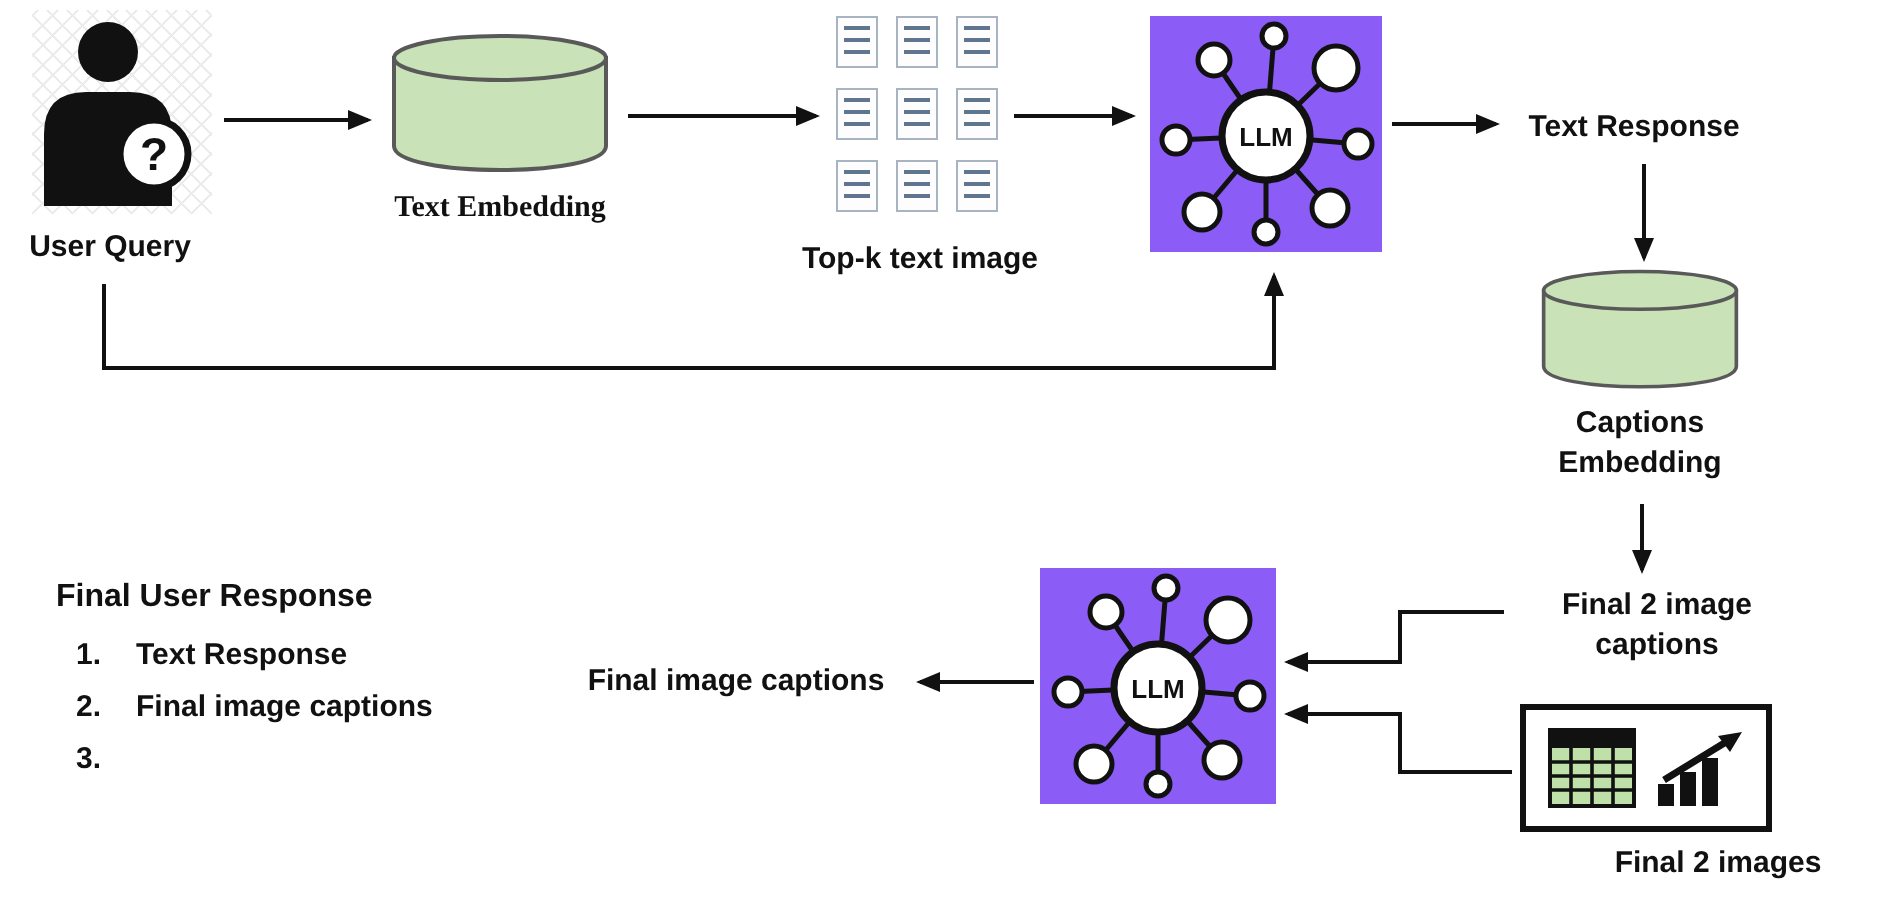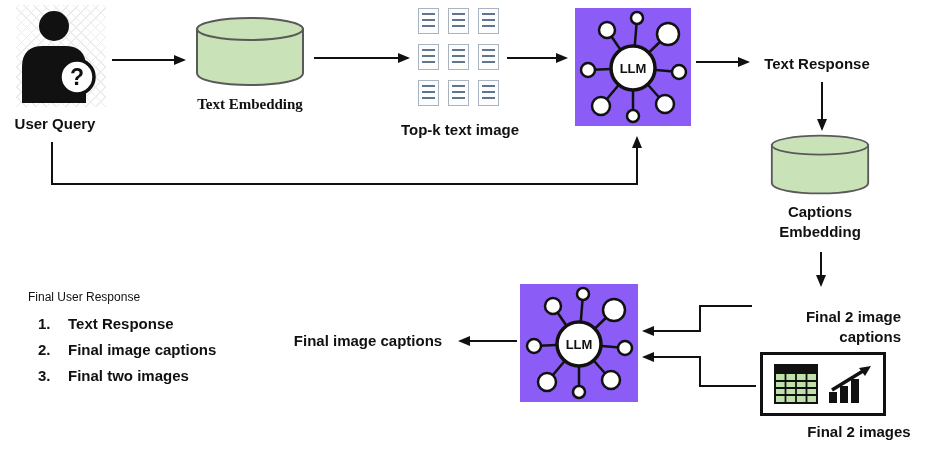--- a/index.html
+++ b/index.html
@@ -34,21 +34,21 @@
     background:repeating-linear-gradient(to bottom, #5f7590 0 2px, transparent 2px 6px);
   }
   .llm-panel { position:absolute; background:#8b5cf6; }
   .images-box {
     position:absolute; left:760px; top:352px; width:126px; height:64px;
     border:3px solid #111; background:#fff; box-sizing:border-box;
     display:flex; align-items:center; justify-content:center; gap:8px;
   }
   
   .fur { position:absolute; left:28px; top:290px; width:240px; color:#111; }
-  .fur-title { font-weight:normal; font-size:12px; margin-bottom:7px; }
+  .fur-title { font-weight:bold; font-size:16px; margin-bottom:7px; }
   .fur-row { display:flex; font-weight:bold; font-size:15px; line-height:26px; }
   .fur-num { width:30px; padding-left:10px; box-sizing:content-box; }
   svg { display:block; }
 </style>
 </head>
 <body>
 
 <div class="canvas">
 
   <svg class="abs" style="left:0;top:0" width="940" height="458" viewBox="0 0 940 458">
@@ -129,21 +129,21 @@
 
   <svg class="abs" style="left:770px; top:134px" width="100" height="62" viewBox="0 0 110 72" preserveAspectRatio="none">
     <path d="M2 13 L2 57 C2 73 108 73 108 57 L108 13 Z" fill="#c9e2b8" stroke="#595959" stroke-width="2"></path>
     <ellipse cx="55" cy="13" rx="53" ry="11" fill="#c9e2b8" stroke="#595959" stroke-width="2"></ellipse>
   </svg>
   <div class="label multiline" style="left:760px; top:202px; width:120px;">
     <div>Captions</div>
     <div>Embedding</div>
   </div>
 
-  <div class="label multiline" style="left:756px; top:307px; width:145px;text-align:right;">
+  <div class="label multiline" style="left:756px; top:293px; width:145px;">
     <div>Final 2 image</div>
     <div>captions</div>
   </div>
 
   <div class="llm-panel" style="left:520px; top:284px; width:118px; height:118px;">
     <svg width="118" height="118" viewBox="0 0 116 118">
       <g stroke="#111" stroke-width="2.5">
         <line x1="58" y1="60" x2="32" y2="22"></line>
         <line x1="58" y1="60" x2="62" y2="10"></line>
         <line x1="58" y1="60" x2="93" y2="26"></line>
@@ -199,17 +199,16 @@
     <div class="fur-row">
       <span class="fur-num">1.</span>
       <span class="fur-text">Text Response</span>
     </div>
     <div class="fur-row">
       <span class="fur-num">2.</span>
       <span class="fur-text">Final image captions</span>
     </div>
     <div class="fur-row">
       <span class="fur-num">3.</span>
-      <span class="fur-text">Final two images</span>
     </div>
   </div>
 
 </div>
 
 </body></html>

